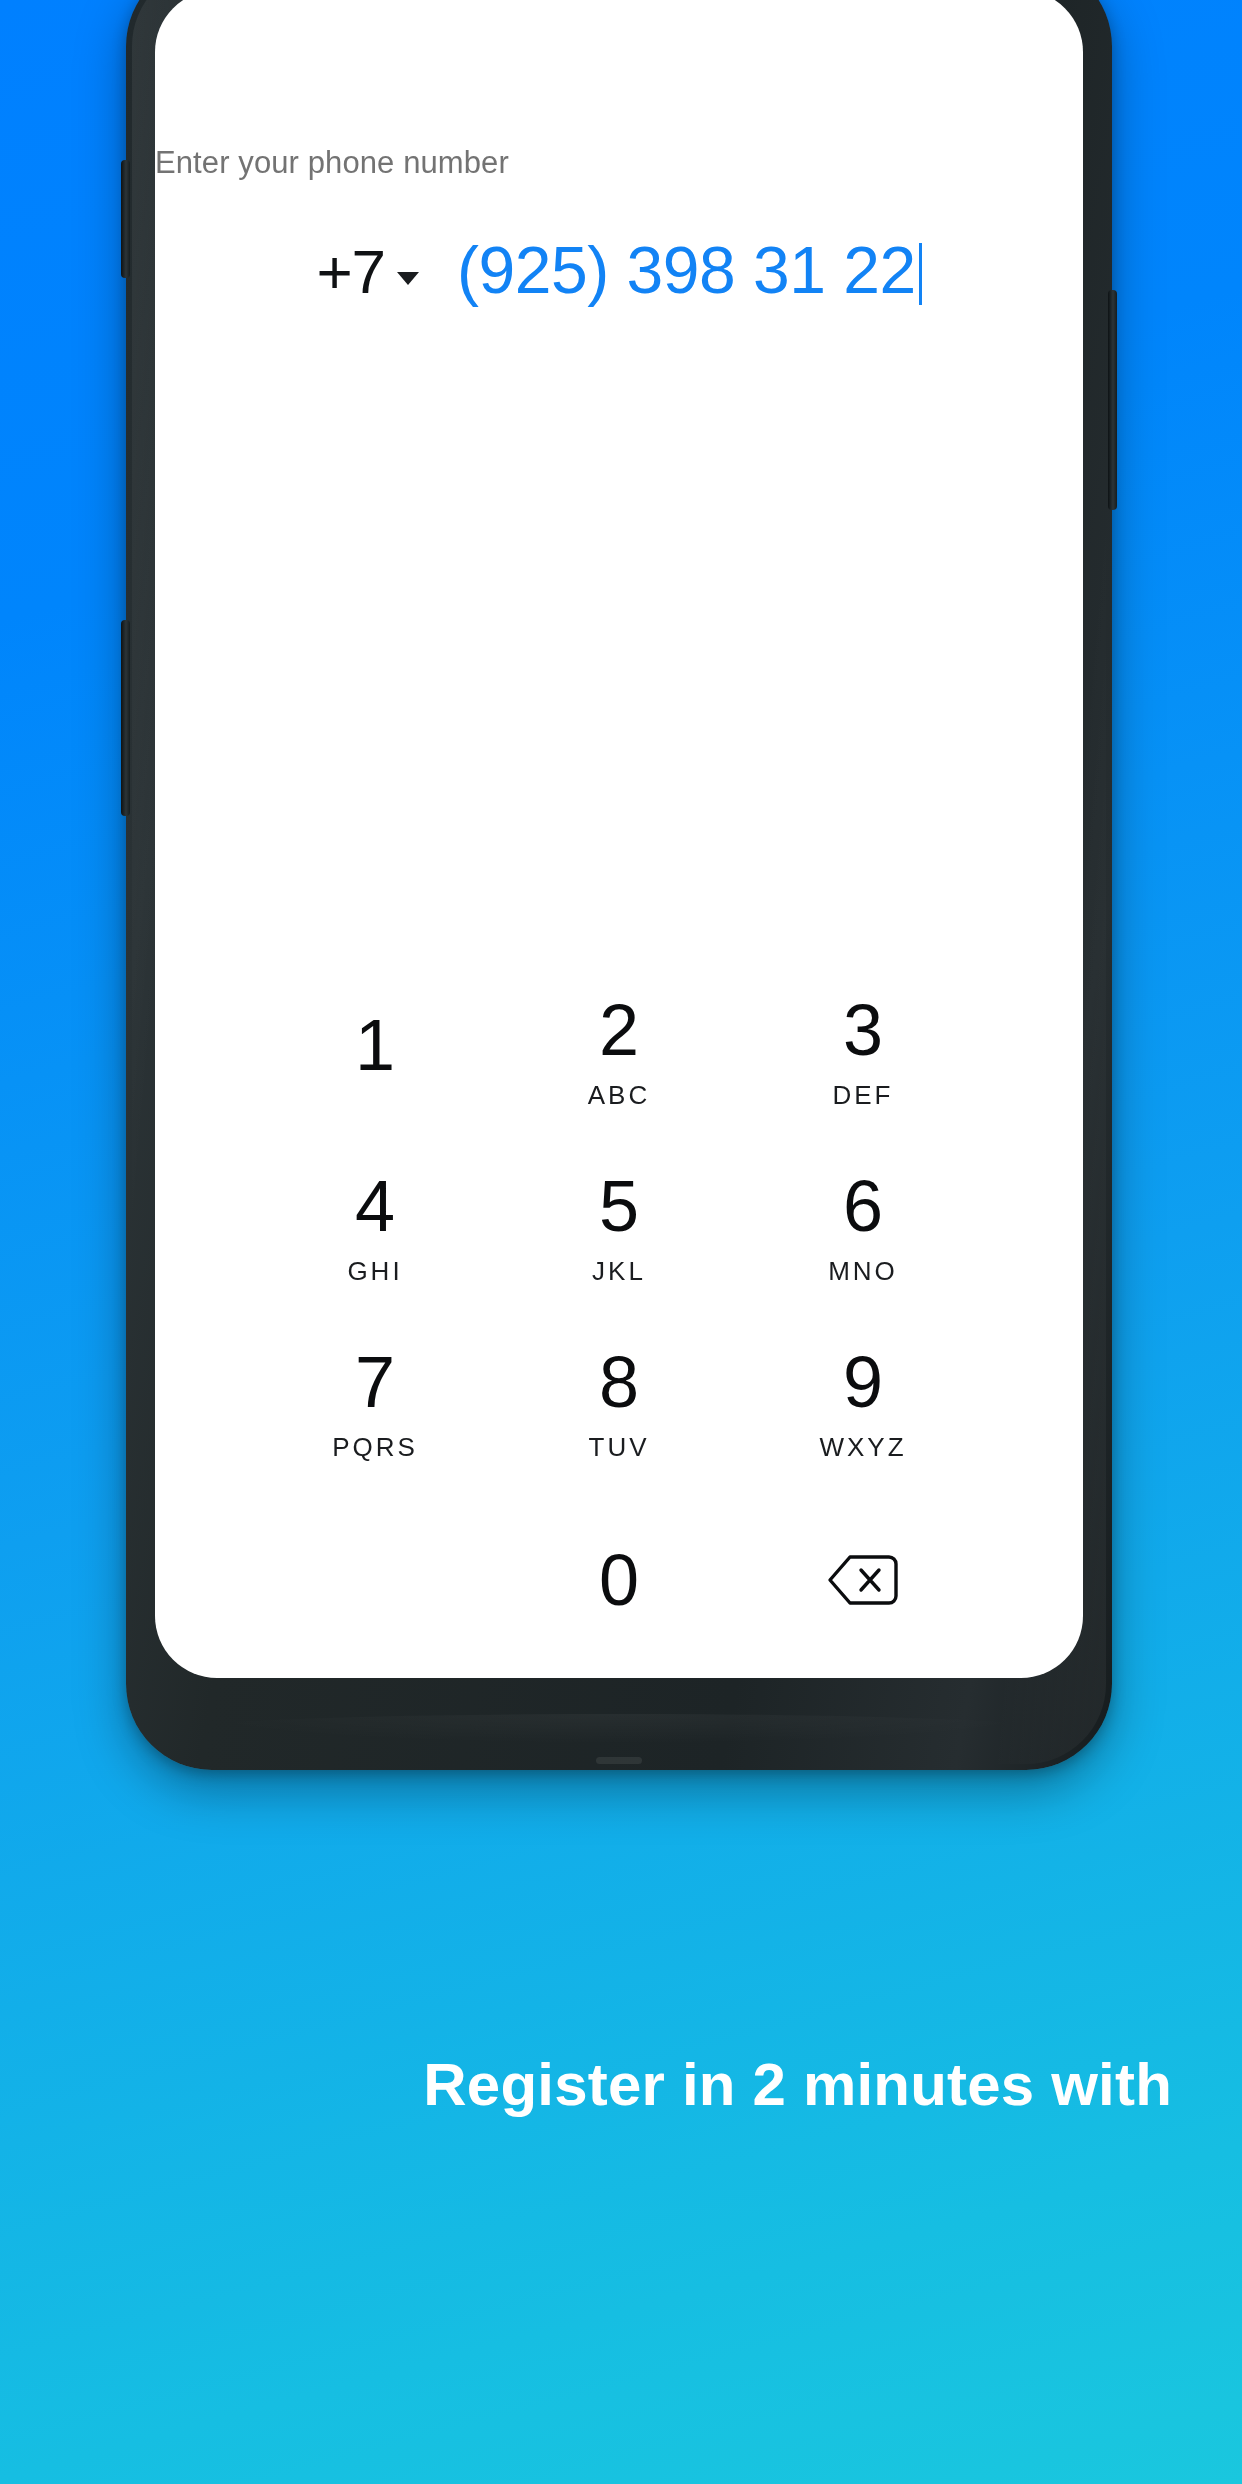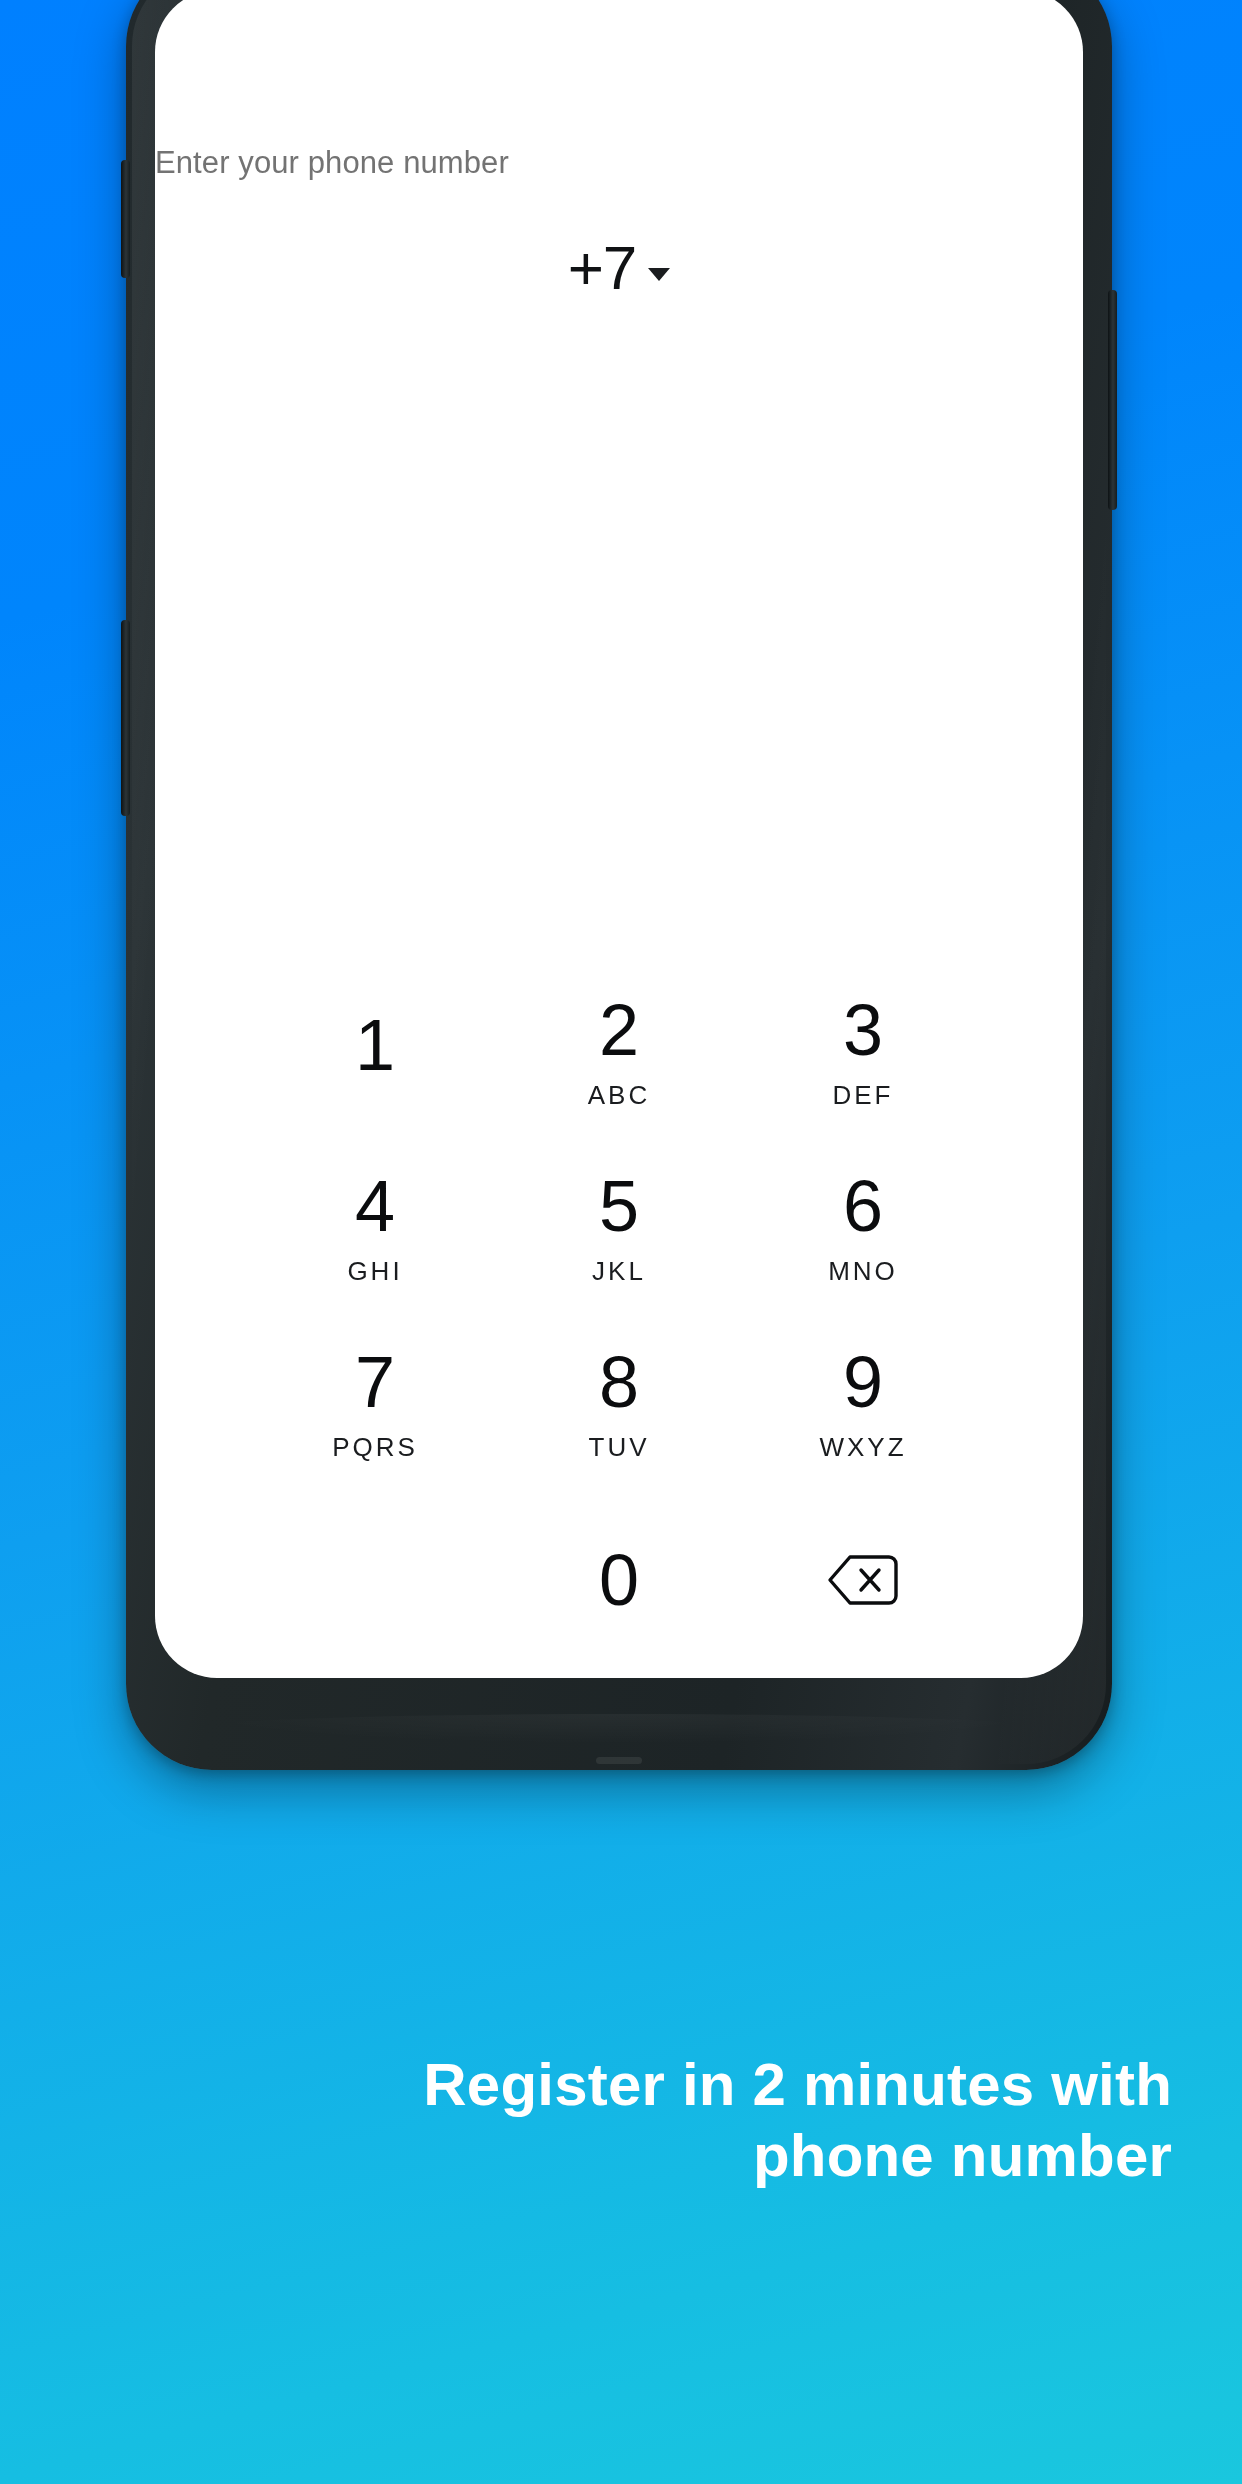--- a/index.html
+++ b/index.html
@@ -212,20 +212,24 @@
   <div class="screen">
     <div class="screen-content">
 
       <div class="prompt-label">Enter your phone number</div>
 
       <div class="number-row">
         <div class="cc-group">
           <span class="cc-code">+7</span>
           <span class="cc-caret"></span>
         </div>
+        <div class="phone-number">
+          <span>(925) 398 31 22</span>
+          <span class="caret-bar"></span>
+        </div>
       </div>
 
 
       <div class="keypad">
 
         <div class="key">
           <span class="key-digit">1</span>
           <span class="key-letters empty"></span>
         </div>
         <div class="key">
@@ -276,14 +280,13 @@
           </span>
         </div>
 
       </div>
     </div>
   </div>
 </div>
 
 <div class="caption">
   <div>Register in 2 minutes with</div>
-  <div>phone number</div>
 </div>
 
 </body></html>

